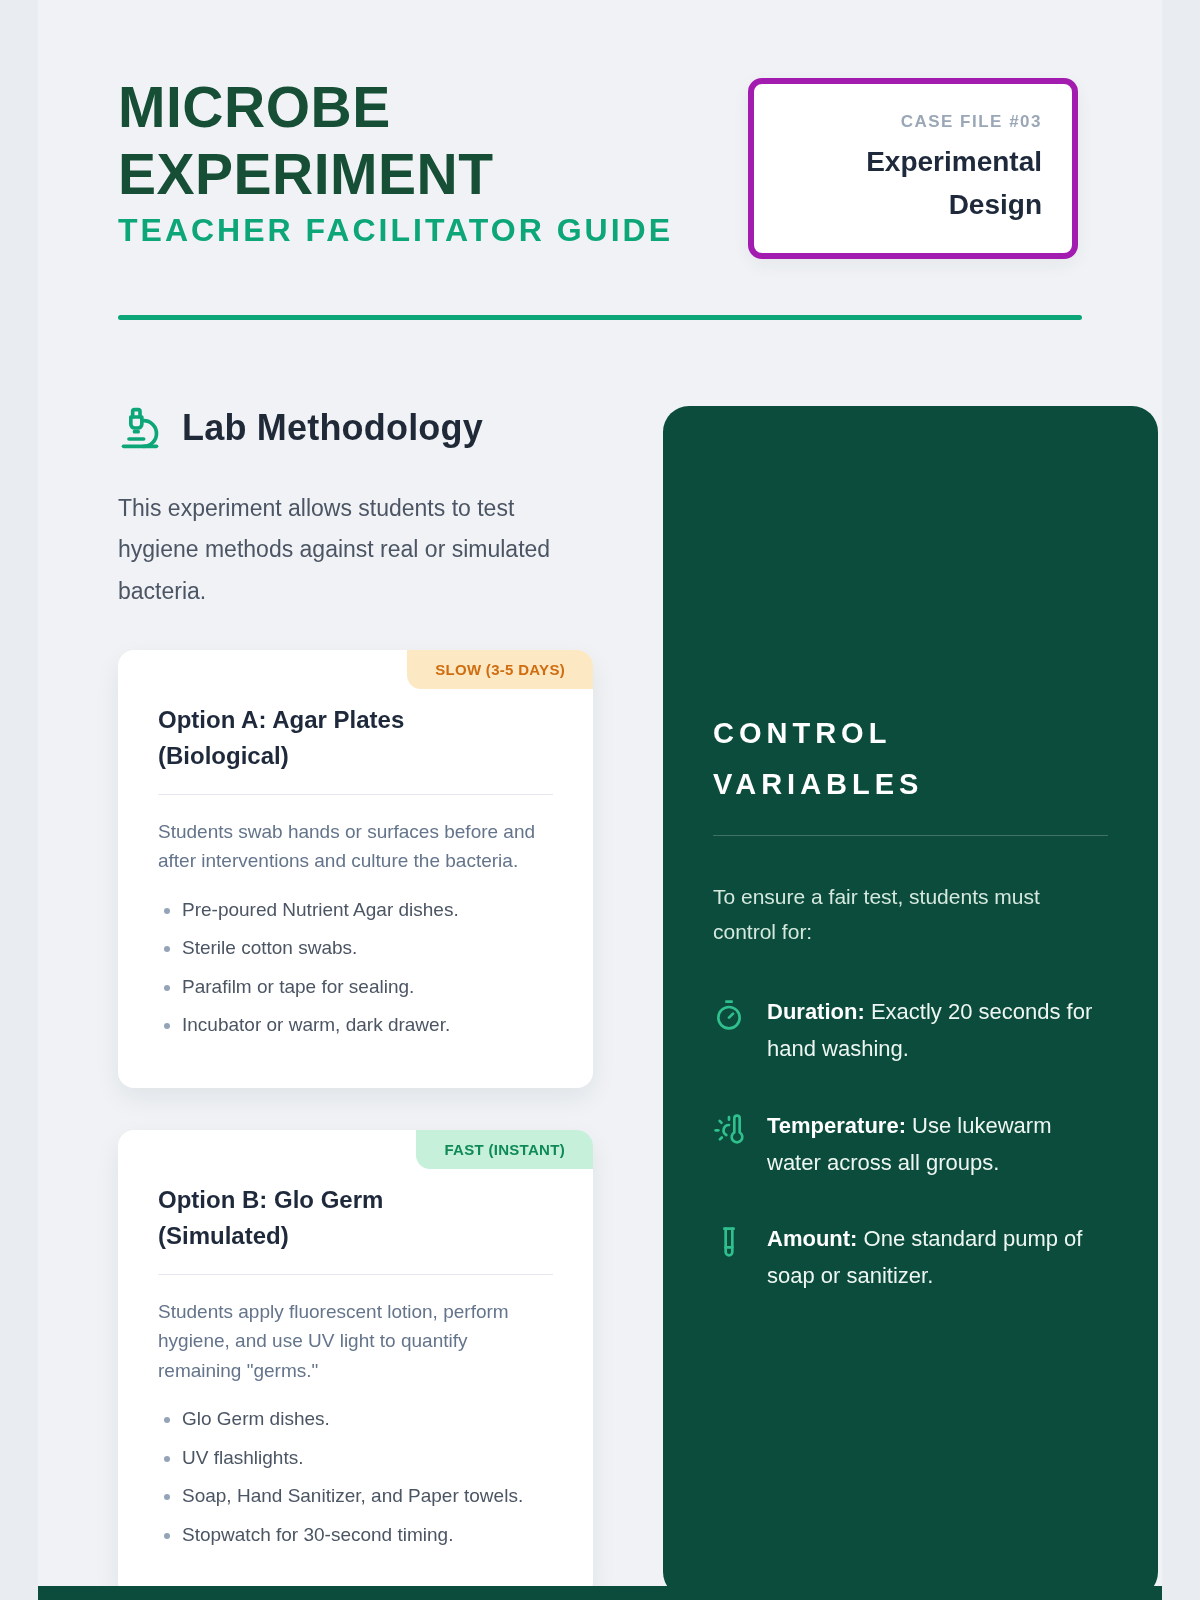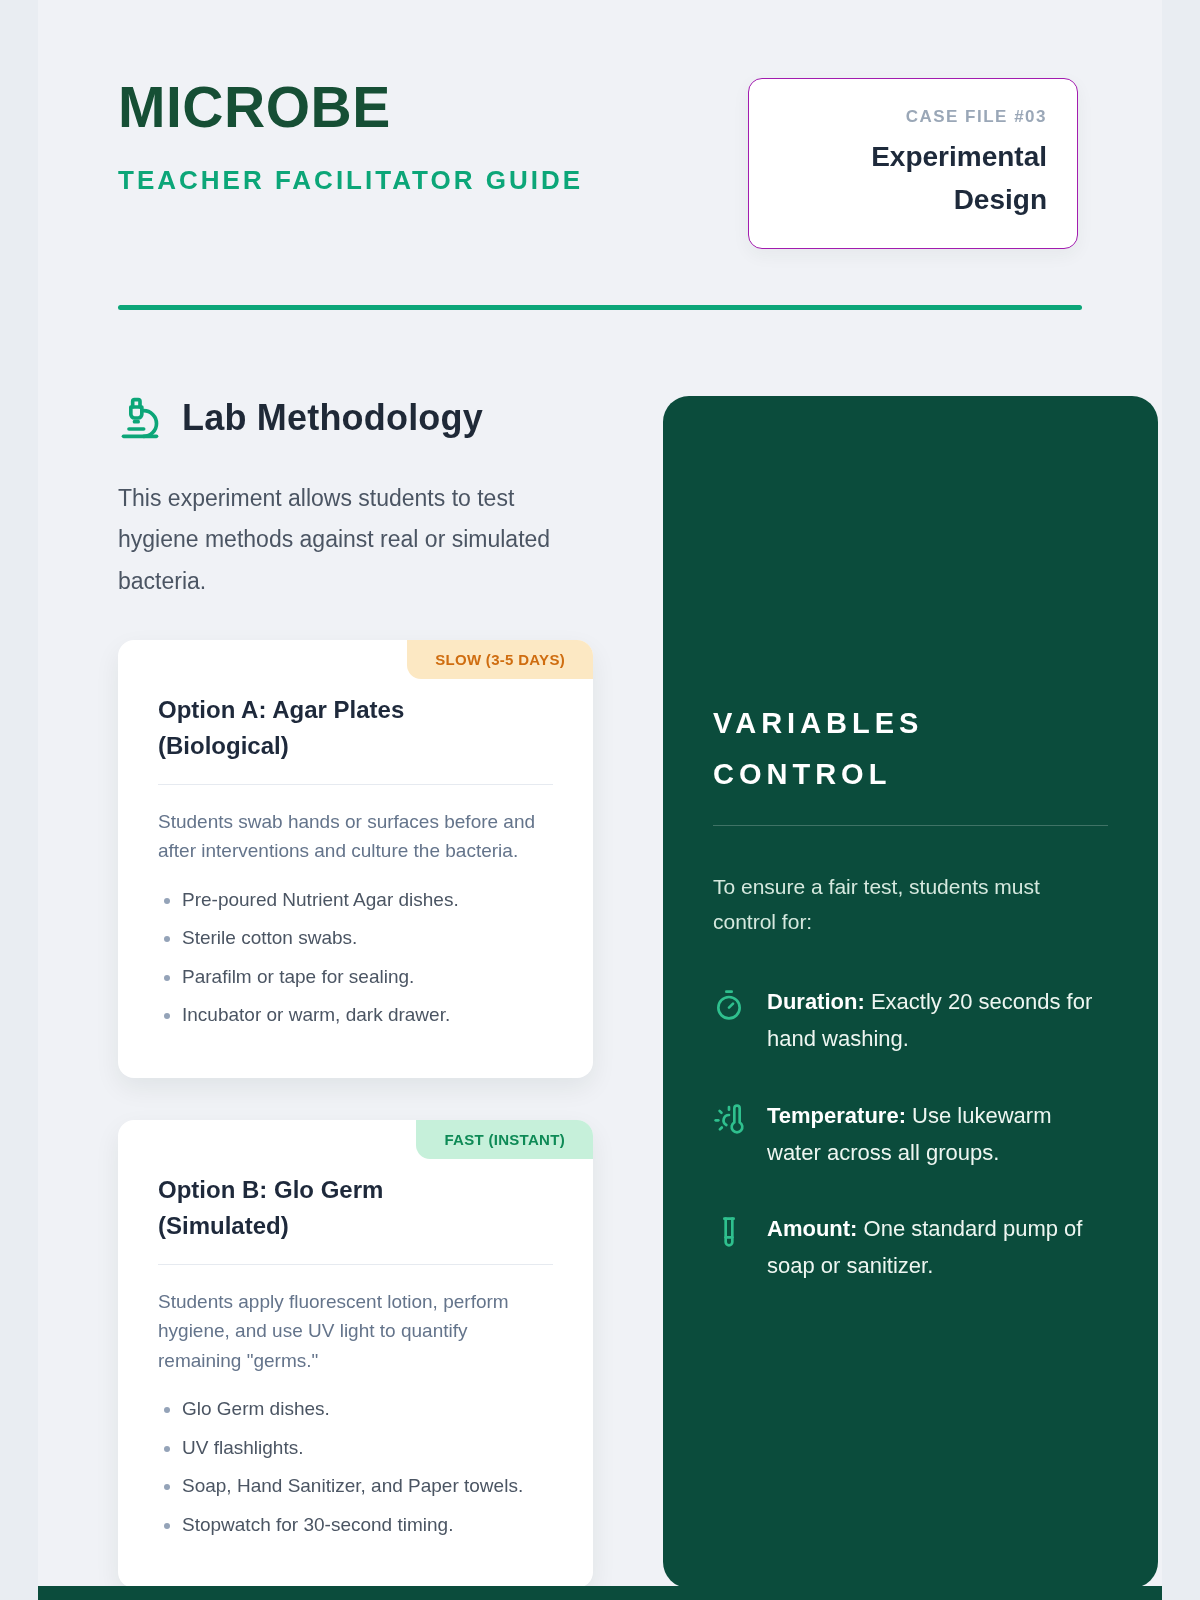--- a/index.html
+++ b/index.html
@@ -7,23 +7,23 @@
   body { font-family:"Liberation Sans","DejaVu Sans",sans-serif; }
   .page {
     position:relative; width:1124px; height:1600px; margin:0 auto;
     background:#f0f2f6; overflow:hidden;
   }
 
   
   .header { display:flex; justify-content:space-between; align-items:flex-start; padding:74px 84px 0 80px; }
   .doc-title { font-size:57px; font-weight:800; letter-spacing:0.5px; color:#164f35; line-height:1.17; }
   .doc-title span { display:block; }
-  .doc-subtitle { margin-top:24px; font-size:26px; font-weight:700; letter-spacing:3px; color:#0ca678; }
+  .doc-subtitle { margin-top:5px; font-size:32px; font-weight:700; letter-spacing:3px; color:#0ca678; }
   .case-card {
-    background:#ffffff; border:1px solid #a21caf; border-radius:14px;
+    background:#ffffff; border:6px solid #a21caf; border-radius:14px;
     padding:28px 30px 26px; text-align:right; min-width:330px;
     box-shadow:0 6px 18px rgba(30,50,45,0.05); margin-top:4px;
   }
   .case-label { font-size:17px; font-weight:700; letter-spacing:1.5px; color:#9aa7b7; }
   .case-name { margin-top:8px; margin-left:auto; max-width:205px; font-size:28px; font-weight:700; color:#1e2a3b; line-height:1.55; }
 
   .rule { margin:56px 80px 0; height:5px; background:#0ca678; border-radius:3px; }
 
   
   .content { display:grid; grid-template-columns:475px 495px; column-gap:70px; padding:0 80px; margin-top:86px; align-items:stretch; }
@@ -76,20 +76,21 @@
 </style>
 </head>
 <body>
 
 <div class="page">
 
   <div class="header">
     <div>
       <h1 class="doc-title">
         <span>MICROBE</span>
+        <span>EXPERIMENT</span>
       </h1>
       <div class="doc-subtitle">TEACHER FACILITATOR GUIDE</div>
     </div>
     <div class="case-card">
       <div class="case-label">CASE FILE #03</div>
       <div class="case-name">Experimental Design</div>
     </div>
   </div>
 
   <div class="rule"></div>
@@ -135,22 +136,22 @@
           <li>Glo Germ dishes.</li>
           <li>UV flashlights.</li>
           <li>Soap, Hand Sanitizer, and Paper towels.</li>
           <li>Stopwatch for 30-second timing.</li>
         </ul>
       </div>
     </div>
 
     <div class="panel">
       <div class="panel-title">
+        <span>CONTROL</span>
         <span>VARIABLES</span>
-        <span>CONTROL</span>
       </div>
       <div class="panel-divider"></div>
       <p class="panel-intro">To ensure a fair test, students must control for:</p>
 
       <div class="panel-items">
 
         <div class="panel-item">
           <span class="icon">
             <svg viewBox="0 0 24 24" fill="none" stroke="currentColor" stroke-width="2" stroke-linecap="round" stroke-linejoin="round">
               <line x1="10" x2="14" y1="2" y2="2"></line>

